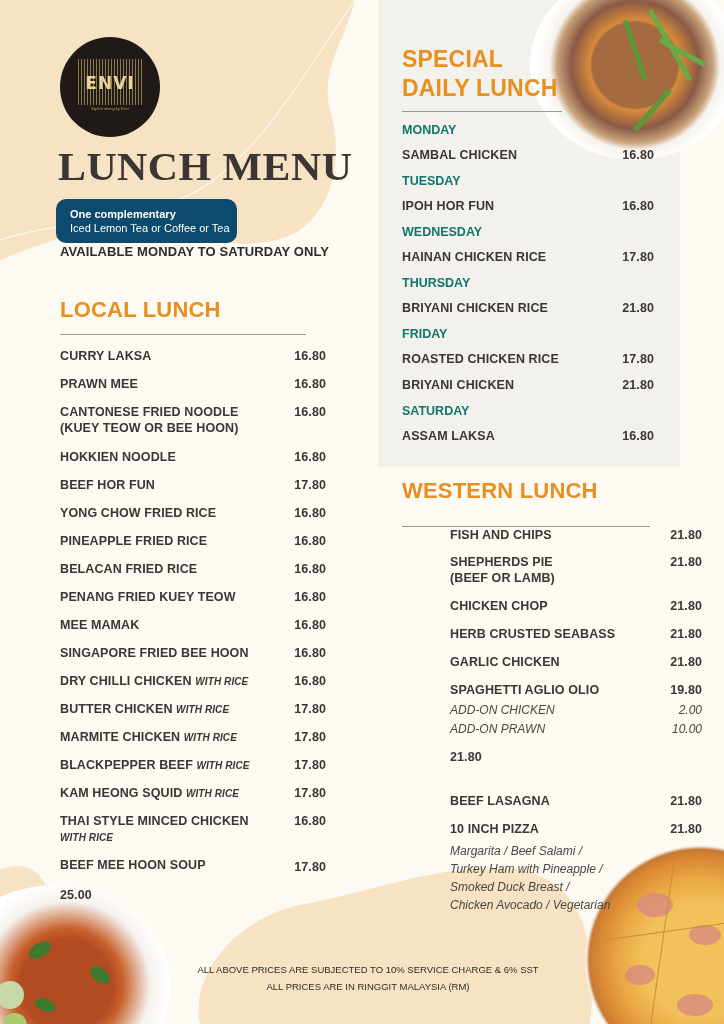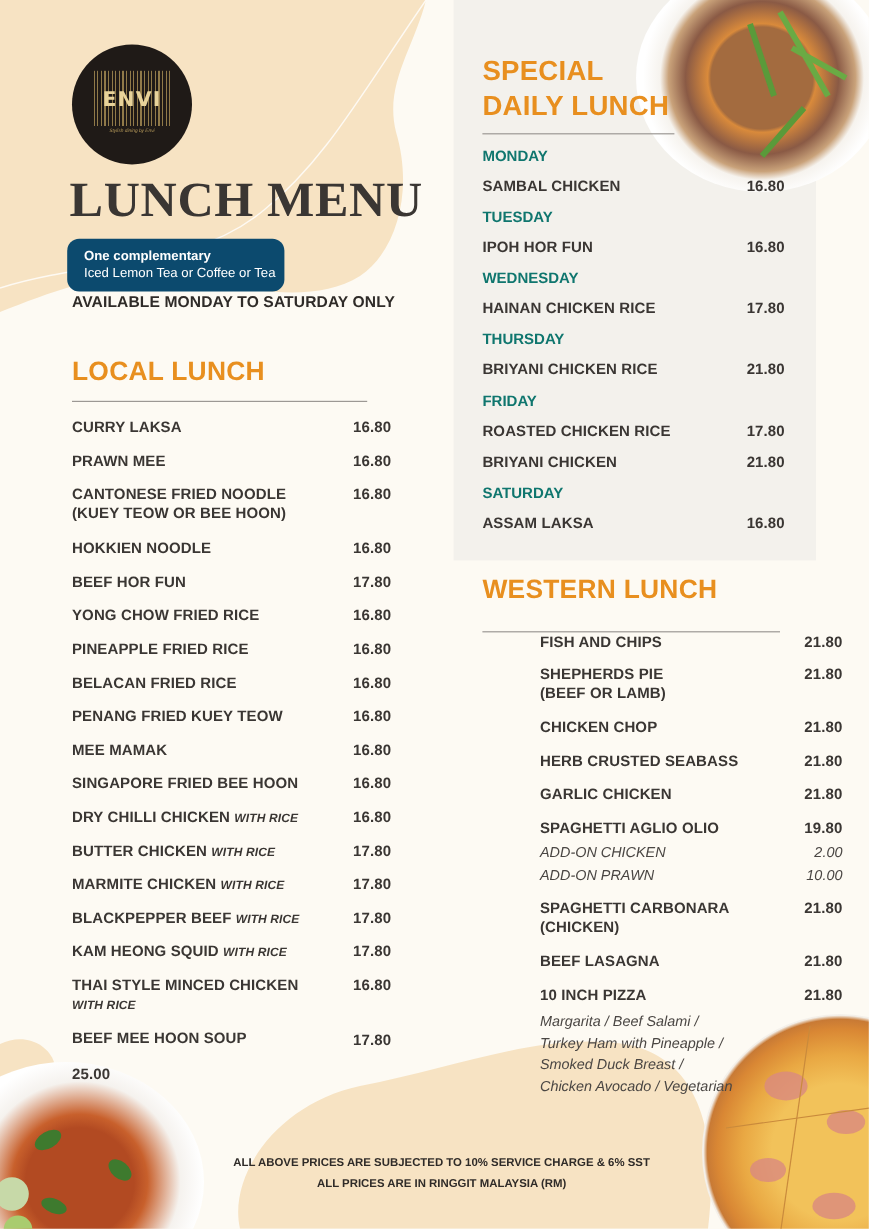--- a/index.html
+++ b/index.html
@@ -73,21 +73,21 @@
     .addon {
       display: flex; justify-content: space-between; font-style: italic;
       font-weight: normal; font-size: 12px; color: #4a4643; line-height: 16px;
     }
     .pizza-list {
       font-style: italic; font-size: 12px; color: #4a4643; line-height: 18px;
     }
 
     .footer {
       position: absolute; left: 0; width: 724px; text-align: center;
-      font-size: 9.5px; font-weight: bold; color: #2f2b28; padding-left: 12px;
+      font-size: 9.5px; font-weight: normal; color: #2f2b28; padding-left: 12px;
     }
 
     .food { position: absolute; border-radius: 50%; overflow: hidden; }
   </style>
 </head>
 <body>
 
 <div class="bg-layer">
   <svg width="724" height="1024" viewBox="0 0 724 1024">
 
@@ -301,21 +301,20 @@
     </div>
   <div class="addon" style="height:19px">
       <span>ADD-ON CHICKEN</span>
       <span>2.00</span>
     </div>
   <div class="addon" style="height:28px">
       <span>ADD-ON PRAWN</span>
       <span>10.00</span>
     </div>
   <div class="item" style="height:44px">
-      <span class="name"><span>SPAGHETTI CARBONARA</span><br><span>(CHICKEN)</span></span>
       <span class="price">21.80</span>
     </div>
   <div class="item" style="height:28px">
       <span class="name">BEEF LASAGNA</span>
       <span class="price">21.80</span>
     </div>
   <div class="item" style="height:21px">
       <span class="name">10 INCH PIZZA</span>
       <span class="price">21.80</span>
     </div>

